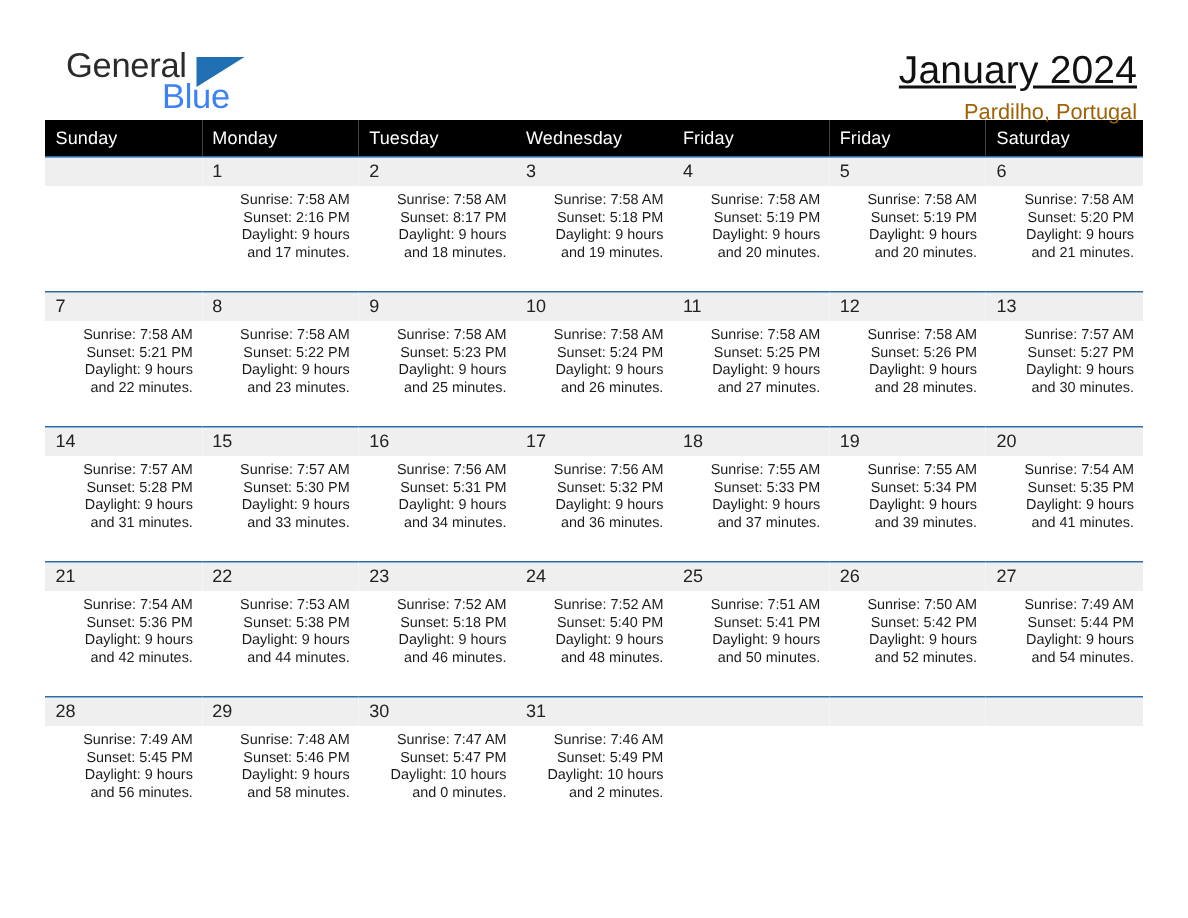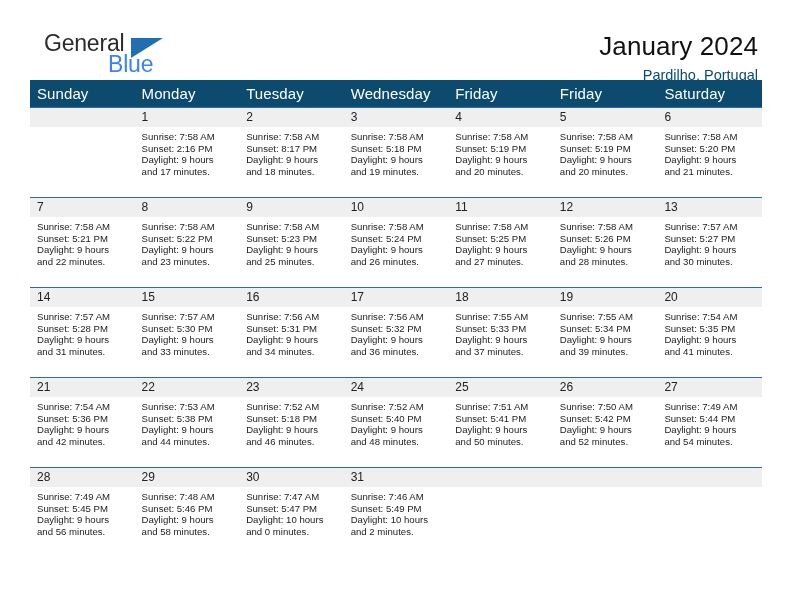--- a/index.html
+++ b/index.html
@@ -69,42 +69,43 @@
   .titles {
     text-align: right;
     padding-top: 2px;
   }
   .cal-title {
     font-size: 26px;
     font-weight: normal;
     color: #111111;
     line-height: 1.15;
     letter-spacing: 0.1px;
+    text-decoration: underline;
   }
   .cal-subtitle {
     font-size: 14.5px;
-    color: #0c4a6e;
+    color: #a16207;
     margin-top: 6px;
     line-height: 1.1;
   }
 
   
   .cal-wrap {
     padding: 0 30px;
     margin-top: 6px;
   }
   table.cal {
     width: 732px;
     border-collapse: collapse;
     table-layout: fixed;
   }
   table.cal th {
-    background: #0c4a6e;
+    background: #000000;
     color: #ffffff;
-    font-size: 15px;
+    font-size: 12px;
     font-weight: normal;
     text-align: left;
     padding: 5px 0 5px 7px;
     height: 21px;
     letter-spacing: 0.1px;
   }
 
   td.daycell {
     vertical-align: top;
     padding: 0;
@@ -122,20 +123,21 @@
     line-height: 13px;
   }
   .daynum.empty {
     color: transparent;
   }
   .dayinfo {
     padding: 4px 6px 0 7px;
     font-size: 9.6px;
     line-height: 11.6px;
     color: #1c1c1c;
+    text-align: right;
   }
   .dayinfo div { white-space: nowrap; }
   .dayinfo.empty { visibility: hidden; }
 </style>
 </head>
 <body>
 
 <div class="page">
 
   <div class="header">

